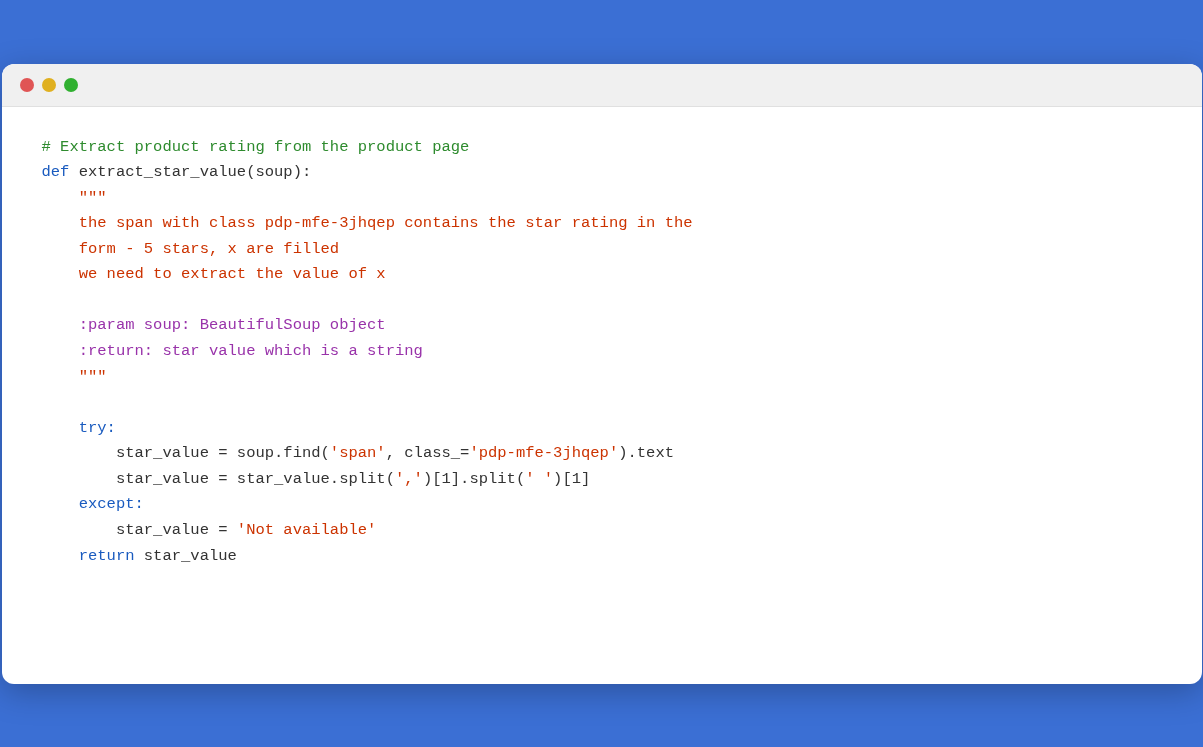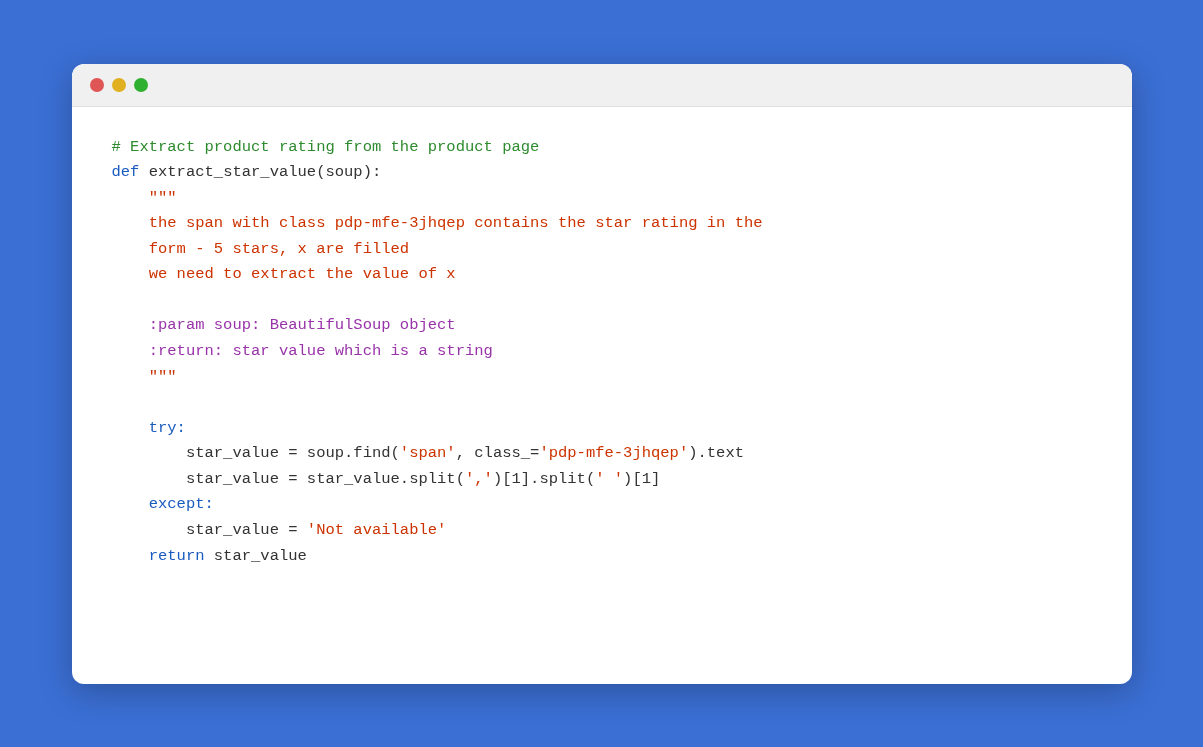--- a/index.html
+++ b/index.html
@@ -14,21 +14,21 @@
       background: #3b6fd4;
       display: flex;
       align-items: center;
       justify-content: center;
       font-family: 'Courier New', Courier, monospace;
     }
 
     .window {
       background: #ffffff;
       border-radius: 12px;
-      width: 1060px;
+      width: 1200px;
       min-height: 620px;
       padding: 0;
       box-shadow: 0 8px 32px rgba(0,0,0,0.25);
       overflow: hidden;
     }
 
     .titlebar {
       background: #f0f0f0;
       border-radius: 12px 12px 0 0;
       padding: 14px 18px;

